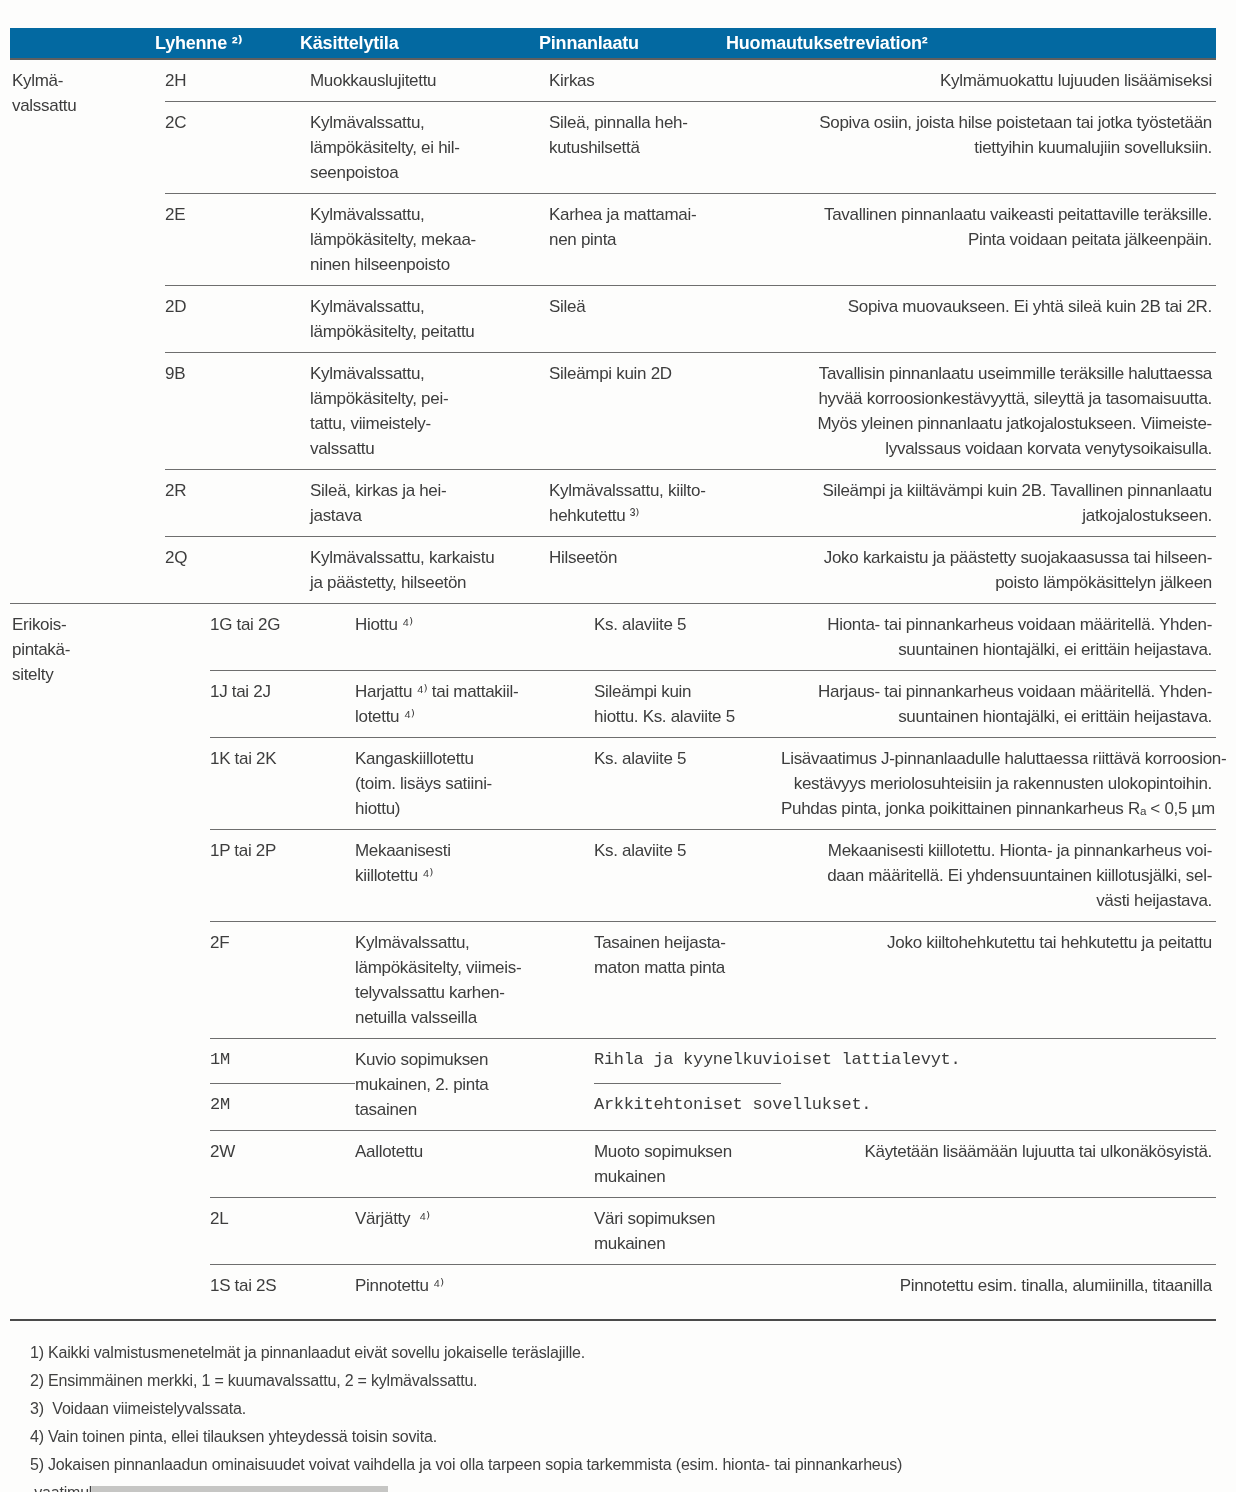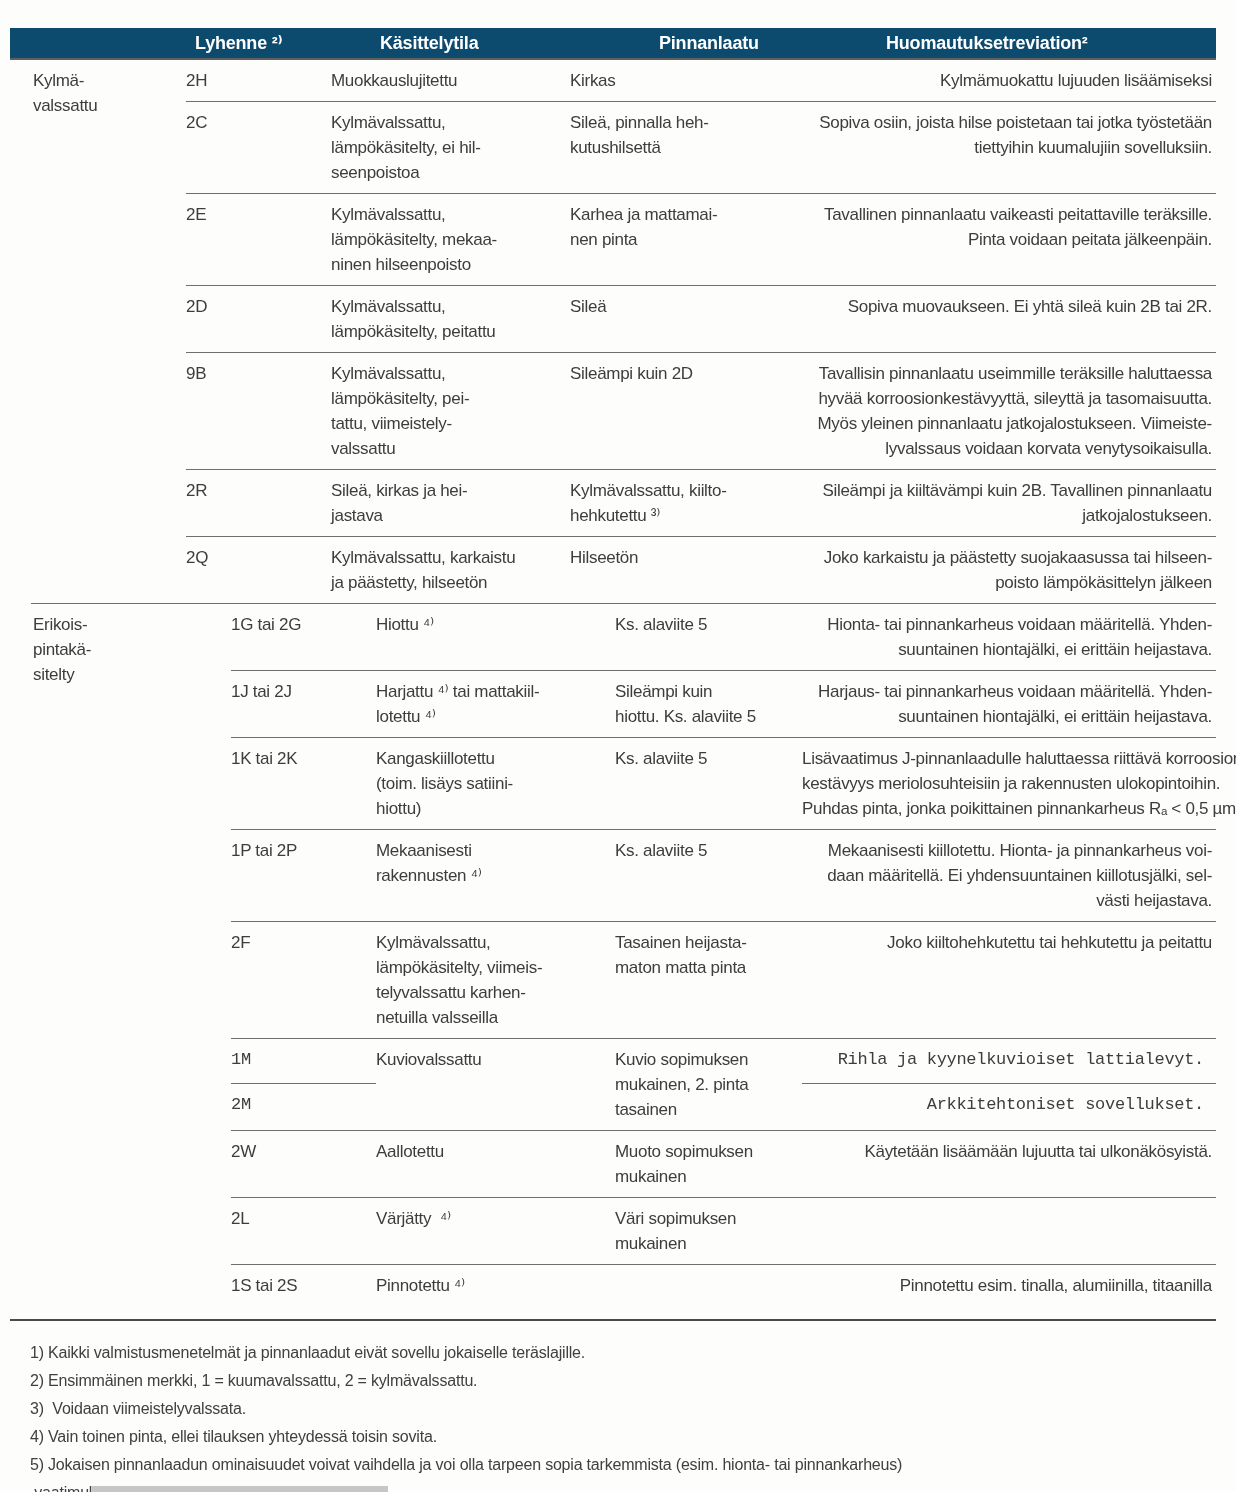--- a/index.html
+++ b/index.html
@@ -8,28 +8,28 @@
     background:#fdfdfc;
     font-family:"Liberation Sans","DejaVu Sans",sans-serif;
     color:#3d3d3d;
     overflow:hidden;
   }
   .doc-table { position:absolute; left:10px; top:28px; width:1206px; }
 
   
   .thead {
     display:grid; grid-template-columns:145px 145px 239px 187px 1fr;
-    background:#0c4a6e; border-bottom:2px solid #5f5f5f;
+    background:#0369a1; border-bottom:2px solid #5f5f5f;
     height:30px; align-items:center;
-    color:#ffffff; font-weight:bold; font-size:18px; letter-spacing:-0.2px;gap:40px;
+    color:#ffffff; font-weight:bold; font-size:18px; letter-spacing:-0.2px;
   }
   .thead .hcell { white-space:pre; overflow:visible; }
 
   
-  .section { display:flex;margin-left:21px; }
+  .section { display:flex; }
   .section + .section { border-top:1px solid #6e6e6e;gap:45px; }
   .section-label {
     flex:0 0 145px; width:145px;
     padding:8px 8px 0 2px;
     font-size:17px; line-height:25px; letter-spacing:-0.3px;
     white-space:pre-line;
   }
   .rows { flex:1; min-width:0; }
 
   .row { display:grid; grid-template-columns:145px 239px 187px 1fr; }
@@ -172,21 +172,21 @@
 (toim. lisäys satiini-
 hiottu)</div>
         <div class="cell surface">Ks. alaviite 5</div>
         <div class="cell remarks">Lisävaatimus J-pinnanlaadulle haluttaessa riittävä korroosion-
 kestävyys meriolosuhteisiin ja rakennusten ulokopintoihin.
 Puhdas pinta, jonka poikittainen pinnankarheus Rₐ &lt; 0,5 µm</div>
       </div>
       <div class="row">
         <div class="cell code">1P tai 2P</div>
         <div class="cell treatment">Mekaanisesti
-rakennusten ⁴⁾</div>
+kiillotettu ⁴⁾</div>
         <div class="cell surface">Ks. alaviite 5</div>
         <div class="cell remarks">Mekaanisesti kiillotettu. Hionta- ja pinnankarheus voi-
 daan määritellä. Ei yhdensuuntainen kiillotusjälki, sel-
 västi heijastava.</div>
       </div>
       <div class="row">
         <div class="cell code">2F</div>
         <div class="cell treatment">Kylmävalssattu,
 lämpökäsitelty, viimeis-
 telyvalssattu karhen-
@@ -194,21 +194,20 @@
         <div class="cell surface">Tasainen heijasta-
 maton matta pinta</div>
         <div class="cell remarks">Joko kiiltohehkutettu tai hehkutettu ja peitattu</div>
       </div>
 
       <div class="row">
         <div class="cell code stack">
           <div class="sub first">1M</div>
           <div class="sub second">2M</div>
         </div>
-        <div class="cell treatment">Kuviovalssattu</div>
         <div class="cell surface">Kuvio sopimuksen
 mukainen, 2. pinta
 tasainen</div>
         <div class="cell remarks stack">
           <div class="sub first">Rihla ja kyynelkuvioiset lattialevyt.</div>
           <div class="sub second">Arkkitehtoniset sovellukset.</div>
         </div>
       </div>
 
       <div class="row">

